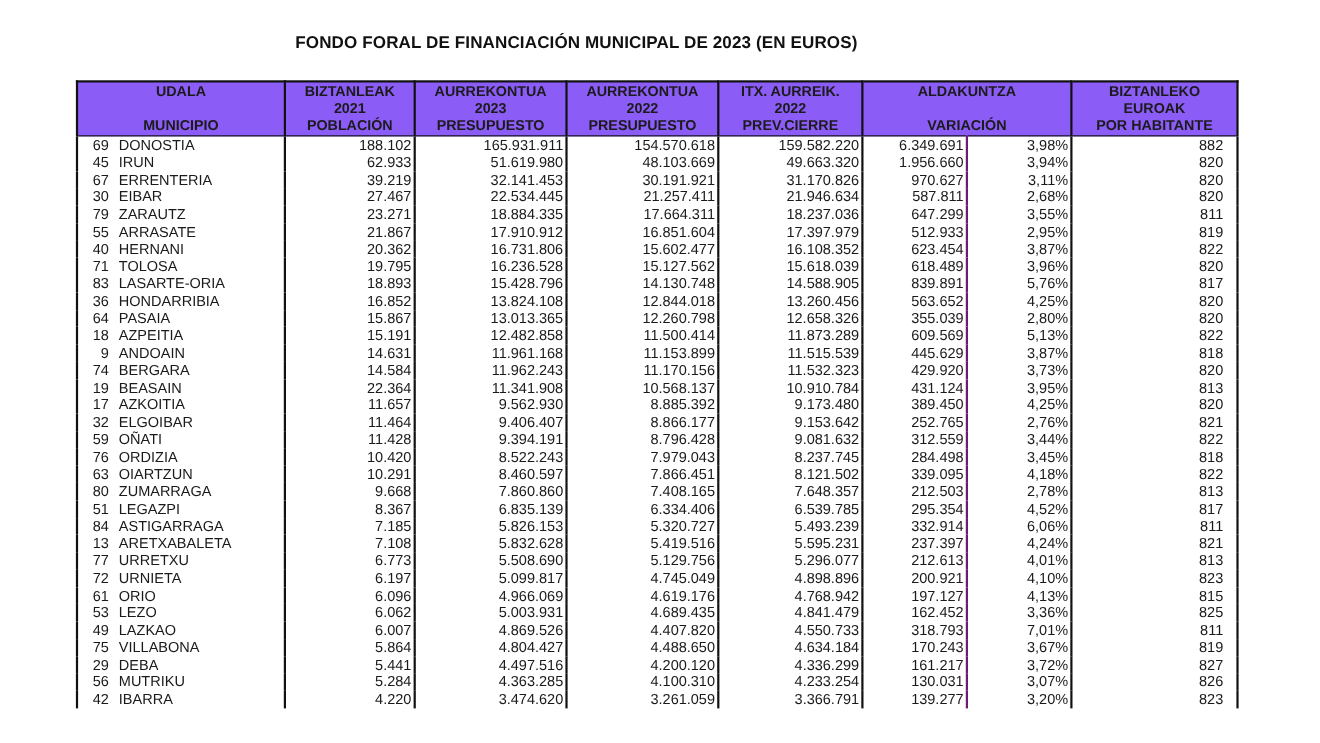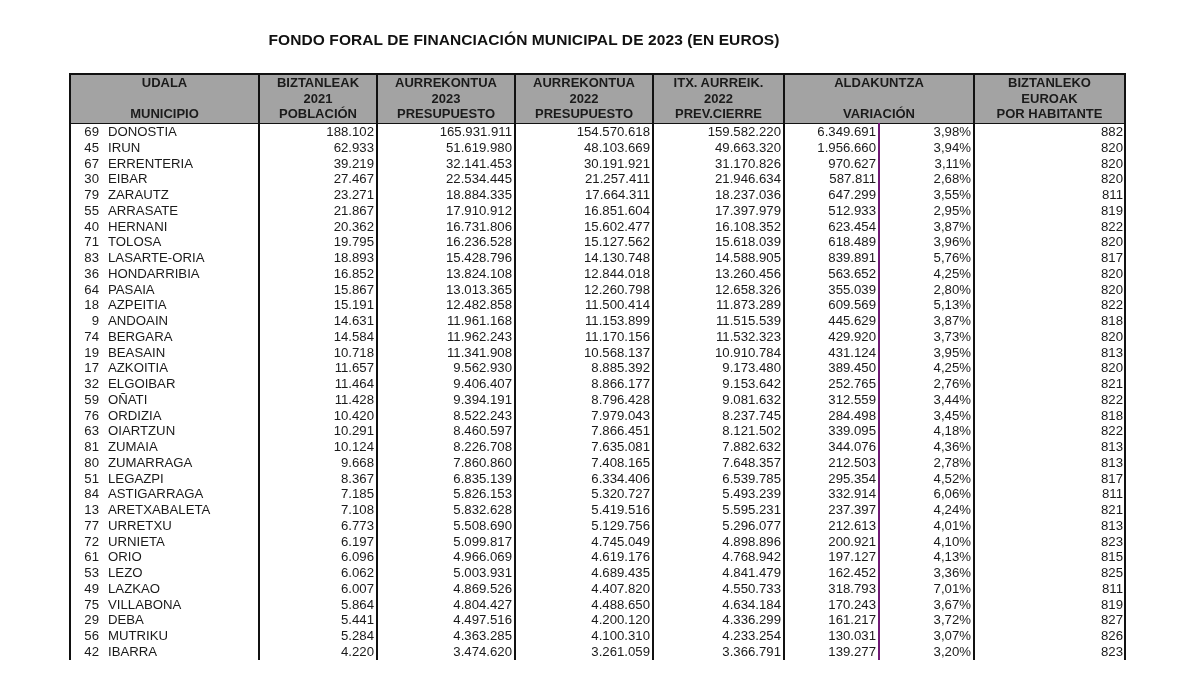--- a/index.html
+++ b/index.html
@@ -41,21 +41,21 @@
     col.c-mun { width: 189px; }
     col.c-pop { width: 118px; }
     col.c-p23 { width: 138px; }
     col.c-p22 { width: 138px; }
     col.c-prev { width: 131px; }
     col.c-vabs { width: 95px; }
     col.c-vpct { width: 95px; }
     col.c-hab { width: 151px; }
 
     thead th {
-      background: #a3a3a3;
+      background: #8b5cf6;
       font-weight: bold;
       font-size: 13px;
       line-height: 15.5px;
       padding: 0 2px;
       border-left: 2px solid #111;
       border-right: 2px solid #111;
       border-top: 2px solid #111;
       border-bottom: 1px solid #111;
       vertical-align: top;
       text-align: center;
@@ -87,21 +87,21 @@
       text-align: right;
       margin-right: 9px;
     }
     tbody td.vabs {
       border-right: 2px solid #701a75;
     }
     tbody td.vpct {
       border-left: none;
     }
     tbody td.hab {
-      padding-right: 1px;
+      padding-right: 12px;
     }
     tbody tr:first-child td { padding-top: 0; }
   </style>
 </head>
 <body>
 
 <div class="doc-title">FONDO FORAL DE FINANCIACIÓN MUNICIPAL DE 2023 (EN  EUROS)</div>
 
 <div class="table-wrap">
   <table>
@@ -290,21 +290,21 @@
           <td class="pop">14.584</td>
           <td class="p23">11.962.243</td>
           <td class="p22">11.170.156</td>
           <td class="prev">11.532.323</td>
           <td class="vabs">429.920</td>
           <td class="vpct">3,73%</td>
           <td class="hab">820</td>
         </tr>
         <tr>
           <td class="mun"><span class="code">19</span><span>BEASAIN</span></td>
-          <td class="pop">10.718</td>
+          <td class="pop">22.364</td>
           <td class="p23">11.341.908</td>
           <td class="p22">10.568.137</td>
           <td class="prev">10.910.784</td>
           <td class="vabs">431.124</td>
           <td class="vpct">3,95%</td>
           <td class="hab">813</td>
         </tr>
         <tr>
           <td class="mun"><span class="code">17</span><span>AZKOITIA</span></td>
           <td class="pop">11.657</td>
@@ -349,30 +349,20 @@
           <td class="mun"><span class="code">63</span><span>OIARTZUN</span></td>
           <td class="pop">10.291</td>
           <td class="p23">8.460.597</td>
           <td class="p22">7.866.451</td>
           <td class="prev">8.121.502</td>
           <td class="vabs">339.095</td>
           <td class="vpct">4,18%</td>
           <td class="hab">822</td>
         </tr>
         <tr>
-          <td class="mun"><span class="code">81</span><span>ZUMAIA</span></td>
-          <td class="pop">10.124</td>
-          <td class="p23">8.226.708</td>
-          <td class="p22">7.635.081</td>
-          <td class="prev">7.882.632</td>
-          <td class="vabs">344.076</td>
-          <td class="vpct">4,36%</td>
-          <td class="hab">813</td>
-        </tr>
-        <tr>
           <td class="mun"><span class="code">80</span><span>ZUMARRAGA</span></td>
           <td class="pop">9.668</td>
           <td class="p23">7.860.860</td>
           <td class="p22">7.408.165</td>
           <td class="prev">7.648.357</td>
           <td class="vabs">212.503</td>
           <td class="vpct">2,78%</td>
           <td class="hab">813</td>
         </tr>
         <tr>

